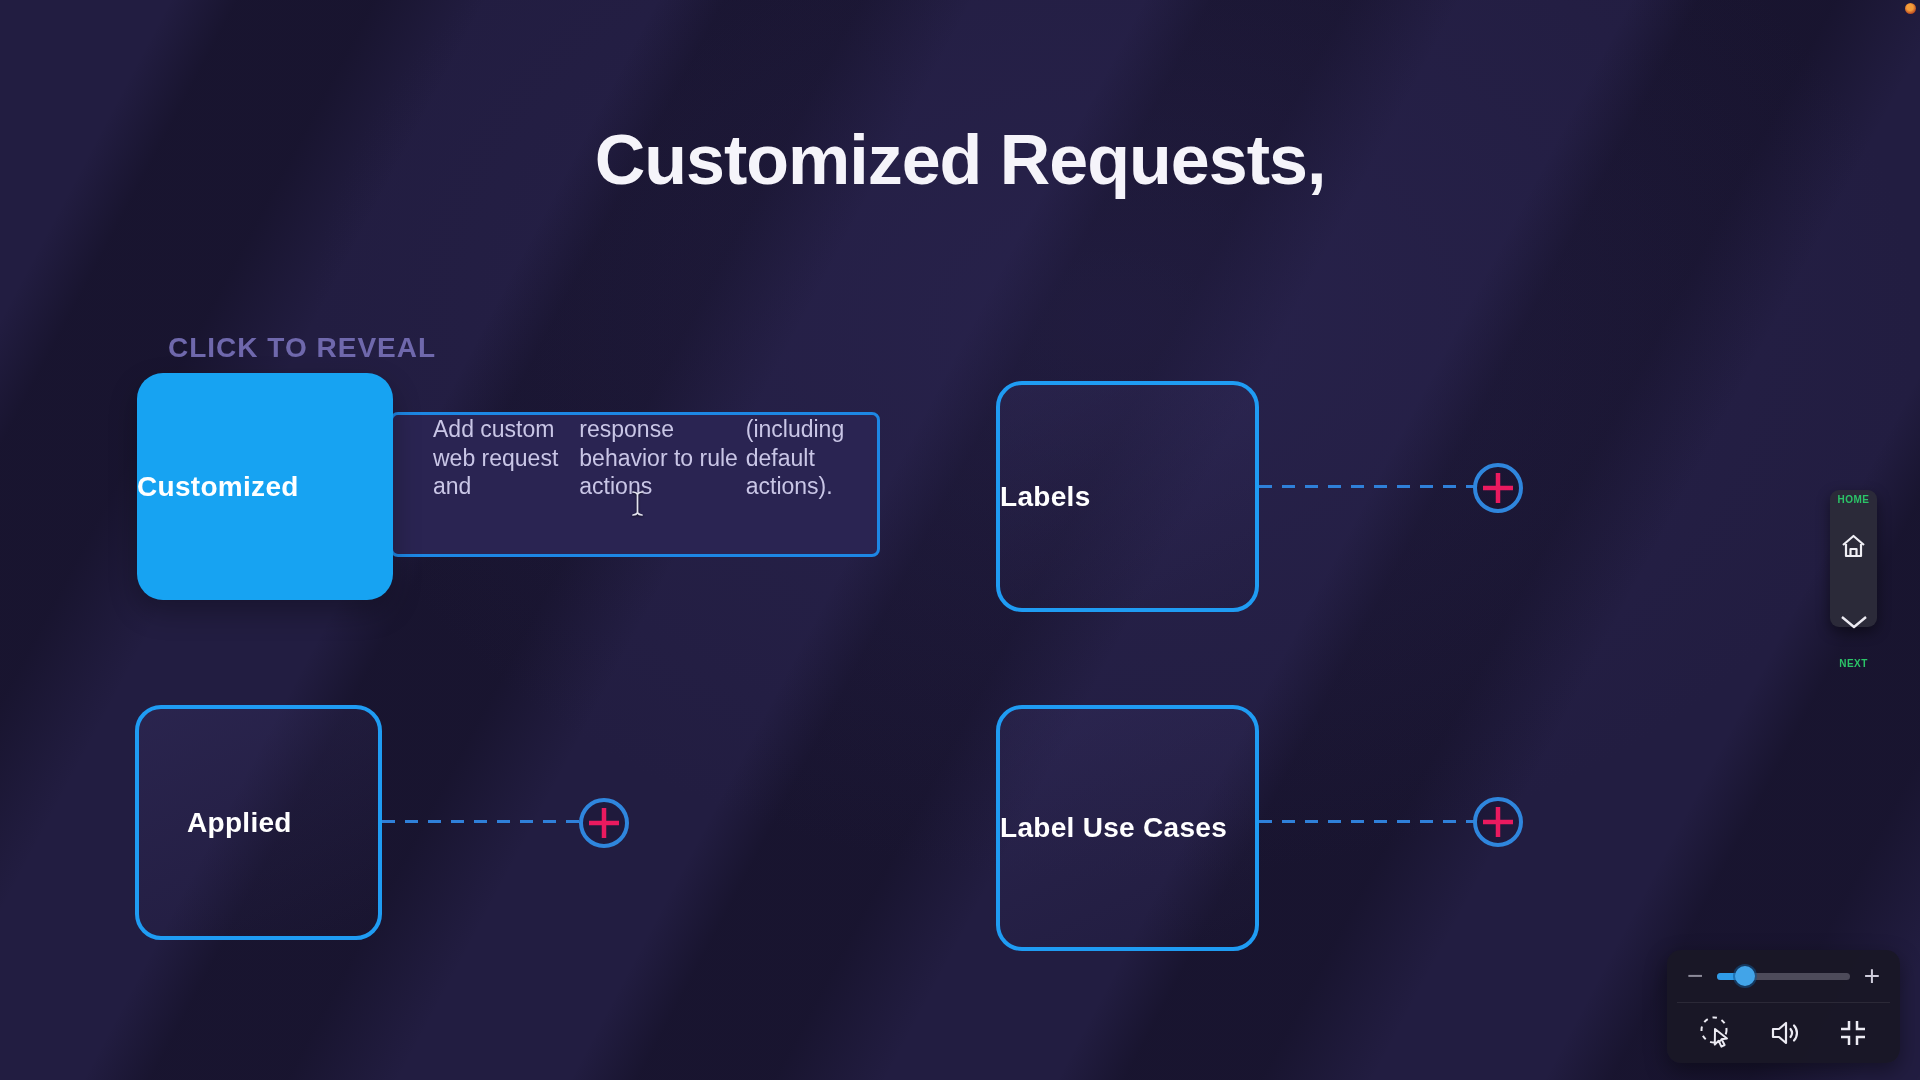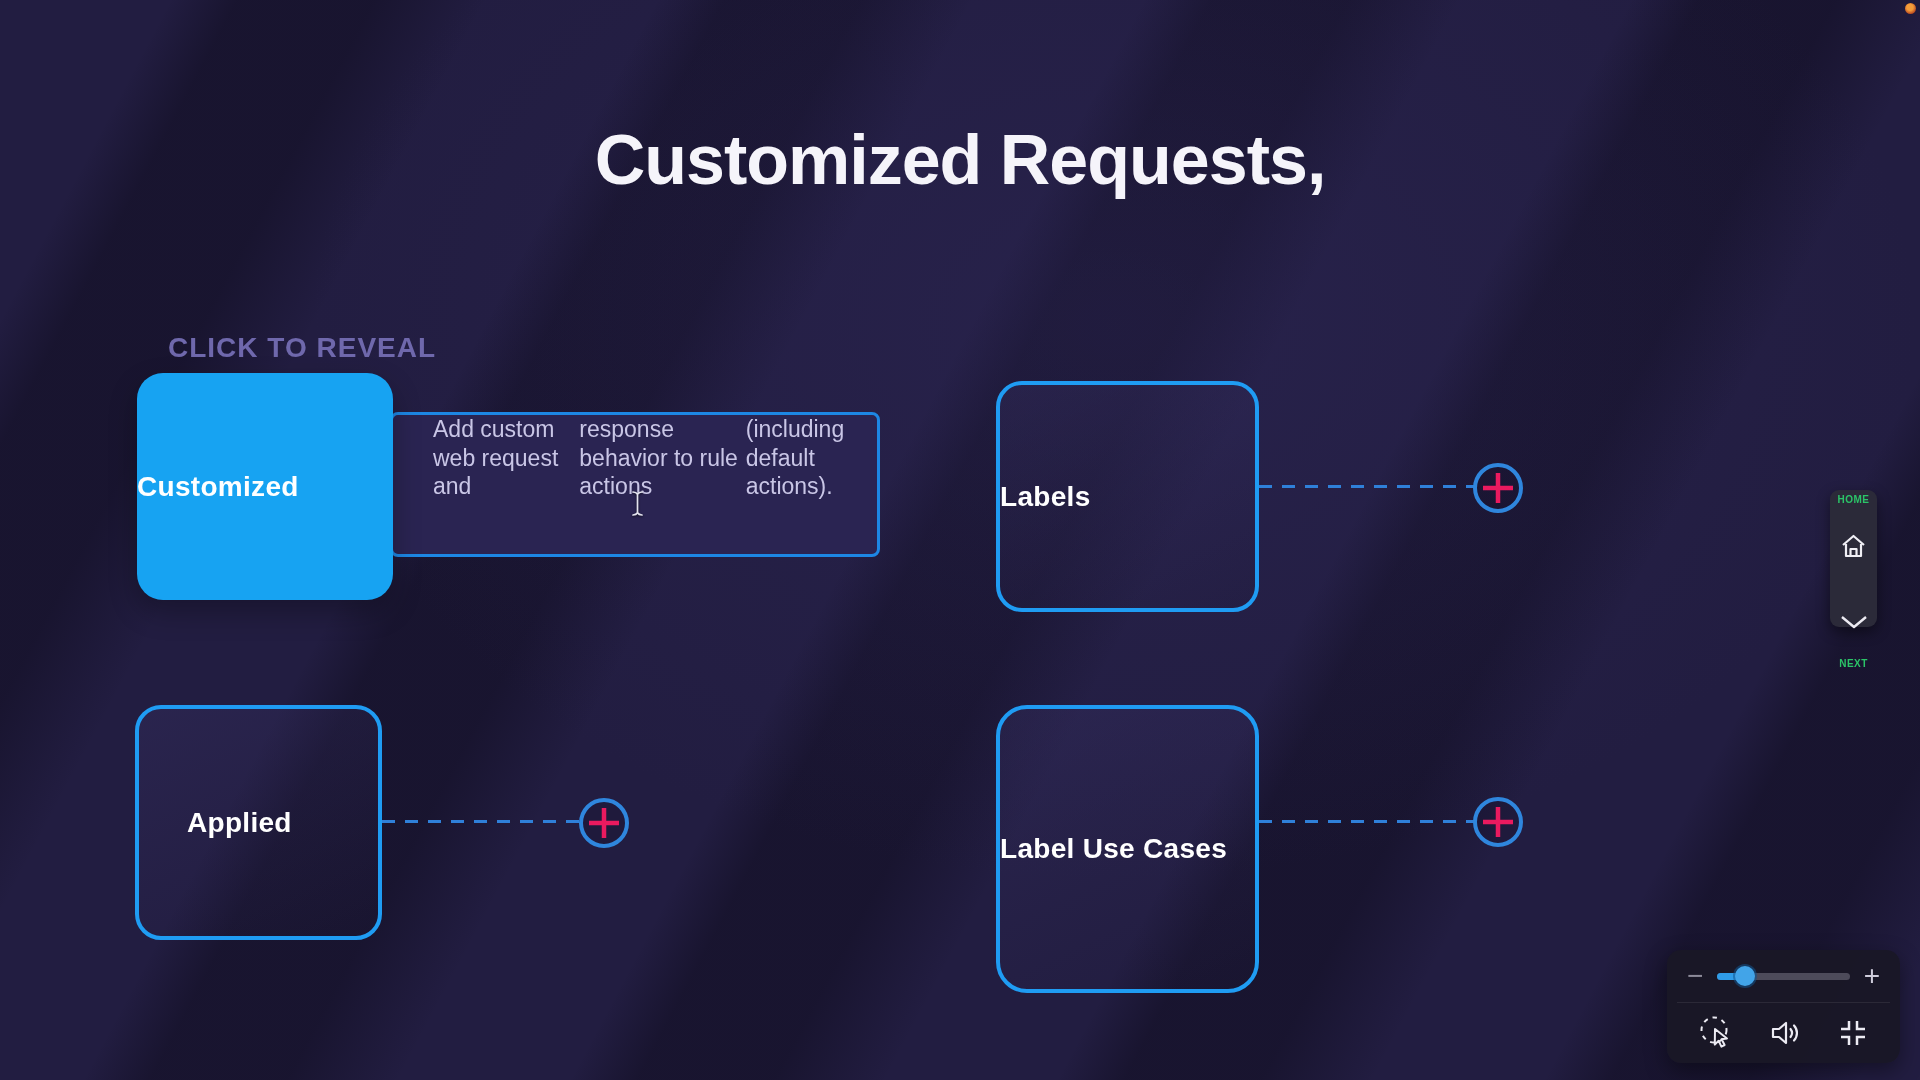--- a/index.html
+++ b/index.html
@@ -19,21 +19,21 @@
     font-weight:bold;letter-spacing:1px;}
   .card{position:absolute;box-sizing:border-box;border-radius:26px;display:flex;
     align-items:center;justify-content:flex-start;color:#fff;font-weight:bold;font-size:28px;
     letter-spacing:.3px;cursor:pointer;z-index:2;}
   .card.outlined{border:4px solid #1f9cf3;
     background:linear-gradient(155deg, rgba(60,53,108,.30), rgba(28,24,52,.12));}
   .card.filled{background:#17a3f2;box-shadow:0 12px 28px rgba(0,0,0,.28);}
   .card-customized{left:137px;top:373px;width:256px;height:227px;}
   .card-labels{left:996px;top:373px;width:263px;height:231px;margin-top:8px;}
   .card-applied{left:135px;top:705px;width:247px;height:235px;padding-left:48px;}
-  .card-luc{left:996px;top:705px;width:263px;height:288px;border-radius:31px;}
+  .card-luc{left:996px;top:705px;width:263px;height:246px;}
   .reveal-panel{position:absolute;left:390px;top:412px;width:490px;height:145px;
     box-sizing:border-box;border:3px solid #1d87e4;border-radius:8px;background:#2a2452;
     display:flex;flex-direction:row;justify-content:center;padding-left:40px;z-index:1;}
   .reveal-panel .line{color:#c9c6e6;font-size:23px;line-height:28.5px;}
   .dash{position:absolute;height:3px;z-index:0;
     background:repeating-linear-gradient(90deg,#2f80d9 0 13px,rgba(0,0,0,0) 13px 23px);}
   .dash-labels{left:1259px;top:485px;width:216px;}
   .dash-applied{left:382px;top:820px;width:200px;}
   .dash-luc{left:1259px;top:820px;width:216px;}
   .reveal-btn{position:absolute;width:50px;height:50px;box-sizing:border-box;border-radius:50%;

